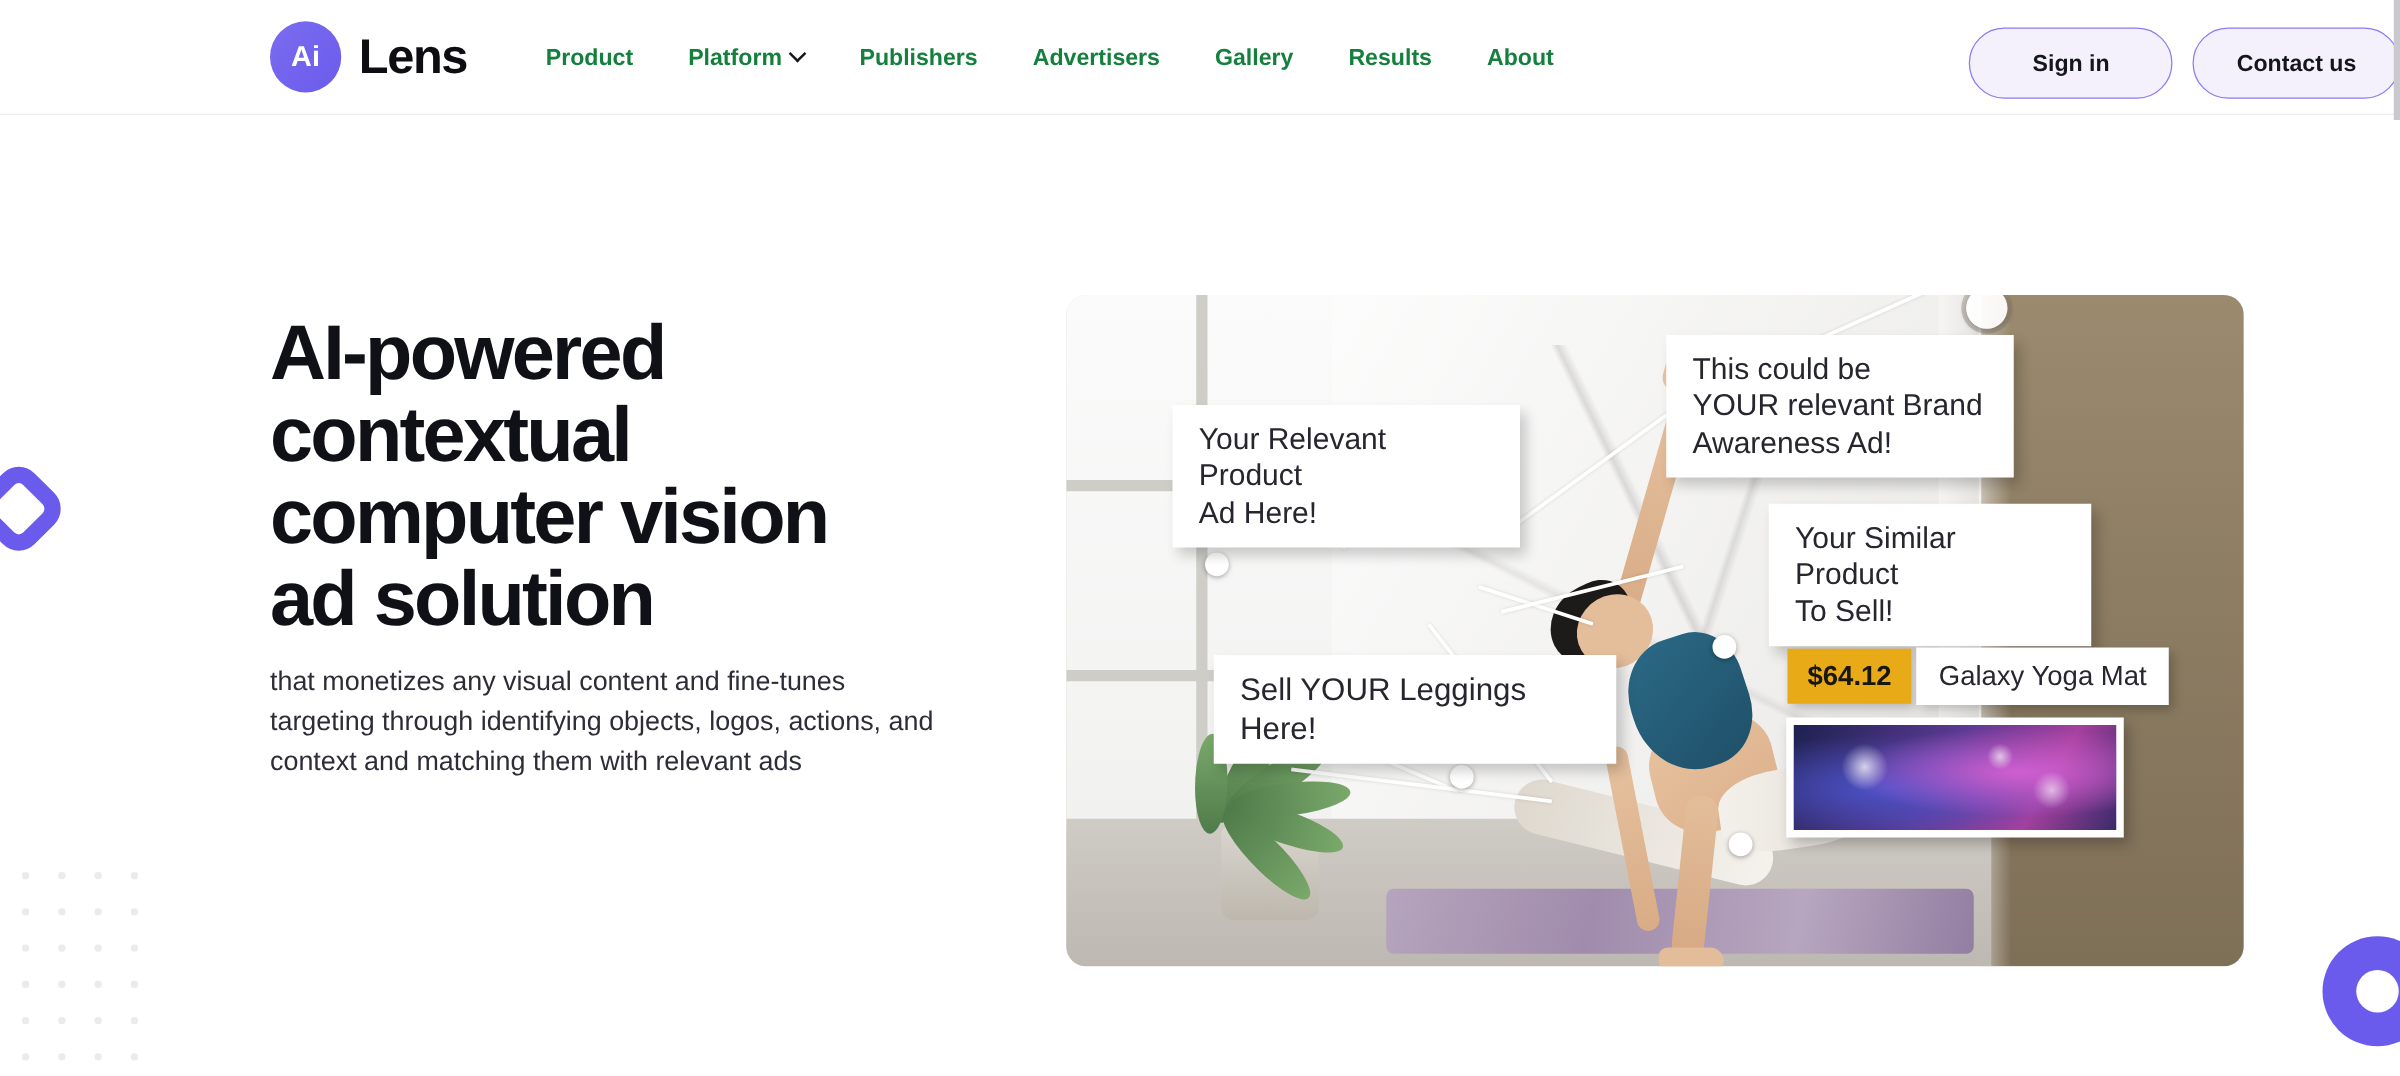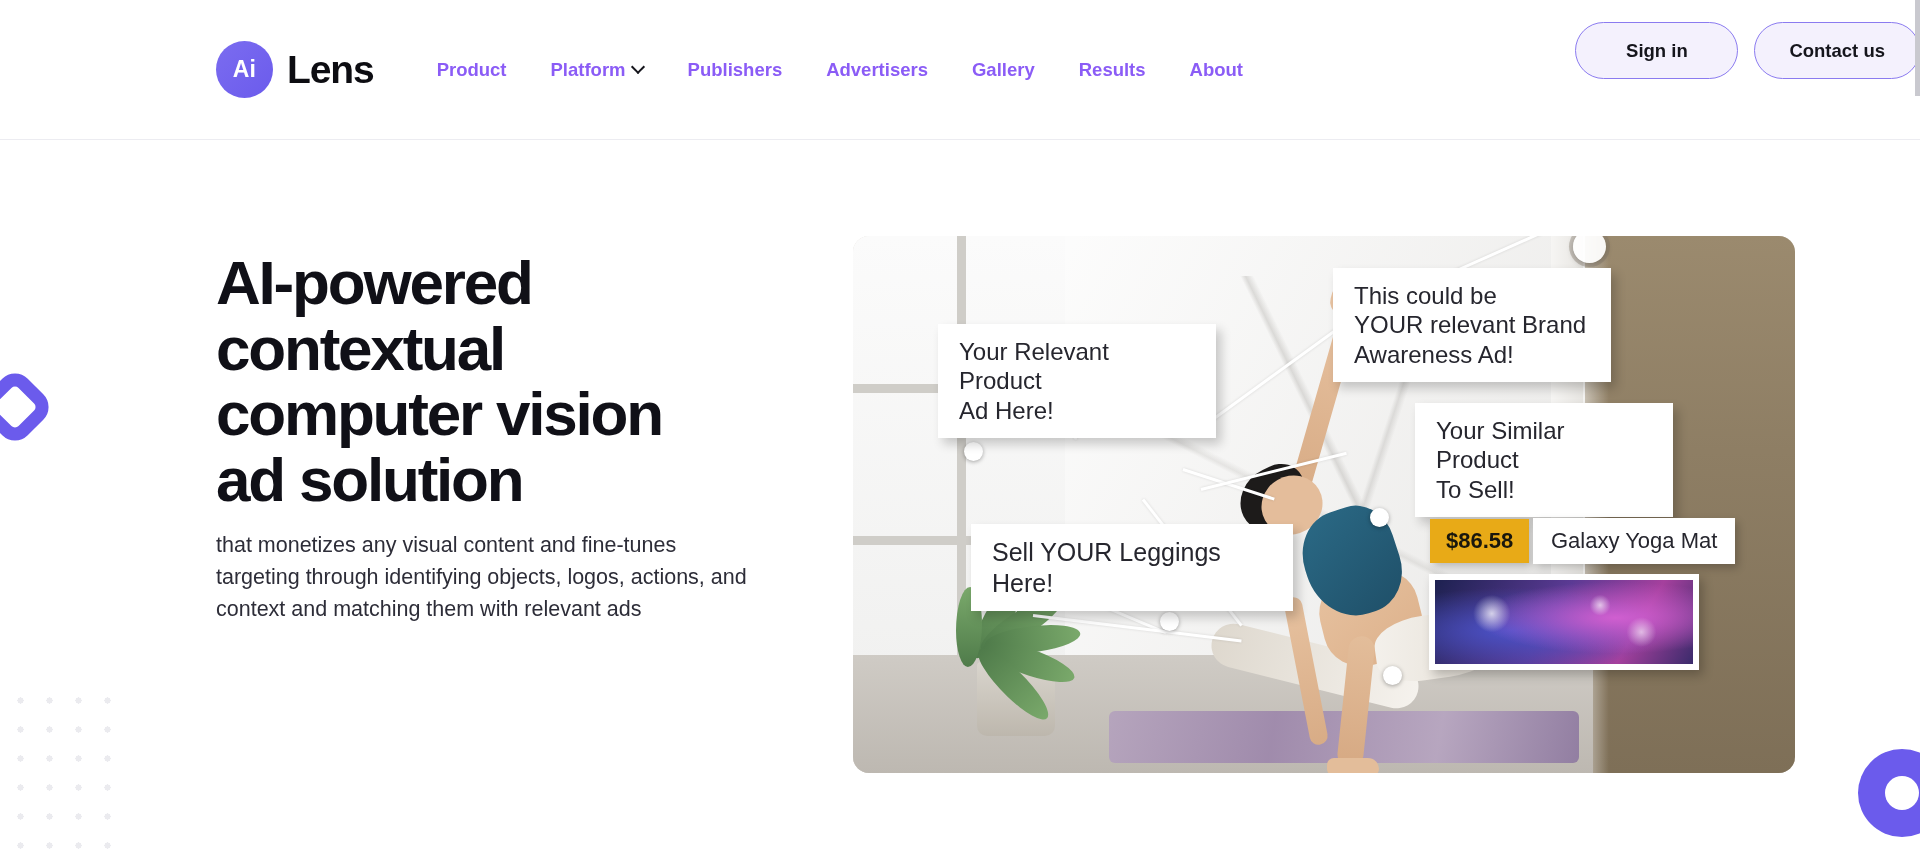--- a/index.html
+++ b/index.html
@@ -7,42 +7,42 @@
     width: 1920px; height: 861px;
     background: #ffffff;
     font-family: "Liberation Sans", sans-serif;
     overflow: hidden;
   }
   body { position: relative; }
 
   
   .header {
     position: absolute; top: 0; left: 0;
-    width: 1920px; height: 140px;
+    width: 1920px; height: 92px;
     border-bottom: 1px solid #ececf1;
     display: flex; align-items: center;
     background: #fff; z-index: 40;
   }
   .brand {
     display: flex; align-items: center; gap: 14px;
     margin-left: 216px;
   }
   .brand-logo {
     width: 57px; height: 57px; border-radius: 50%;
     background: linear-gradient(135deg, #7b6cf0 0%, #6b5bec 100%);
     color: #fff; display: flex; align-items: center; justify-content: center;
     font-size: 23px; font-weight: 700; letter-spacing: .2px;
   }
   .brand-name {
     font-size: 39px; font-weight: 800; color: #0d0d12; letter-spacing: -1.1px;
   }
 
   .nav { display: flex; align-items: center; margin-left: 41px; }
   .nav-item {
-    font-size: 18.5px; font-weight: 600; color: #8b5cf6;
+    font-size: 18.5px; font-weight: 600; color: #15803d;
     padding: 10px 22px; cursor: pointer; white-space: nowrap;
     display: flex; align-items: center; gap: 7px;
   }
   .chevron { display: inline-block; width: 11px; height: 11px; position: relative; top: -2px; }
   .chevron::after {
     content: ""; position: absolute; left: 0; top: 0;
     width: 8px; height: 8px;
     border-right: 2.2px solid #15151c; border-bottom: 2.2px solid #15151c;
     transform: rotate(45deg);
   }
@@ -390,21 +390,21 @@
 
   <div class="ad-label" style="left:480px; top:32px; width:278px;">This could be
 YOUR relevant Brand
 Awareness Ad!</div>
 
   <div class="ad-label" style="left:118px; top:288px; width:322px; font-size:25px;">Sell YOUR Leggings Here!</div>
 
   <div class="ad-label" style="left:562px; top:167px; width:258px;">Your Similar Product
 To Sell!</div>
 
-  <div class="price-badge" style="left:577px; top:283px;">$86.58</div>
+  <div class="price-badge" style="left:577px; top:283px;">$64.12</div>
   <div class="product-title" style="left:680px; top:282px;">Galaxy Yoga Mat</div>
   <div class="product-img" style="left:576px; top:338px; width:270px; height:96px;">
     <div class="product-img-inner"></div>
   </div>
 
 </div>
 
 <div class="chat-widget">
   <div class="chat-dot"></div>
 </div>

